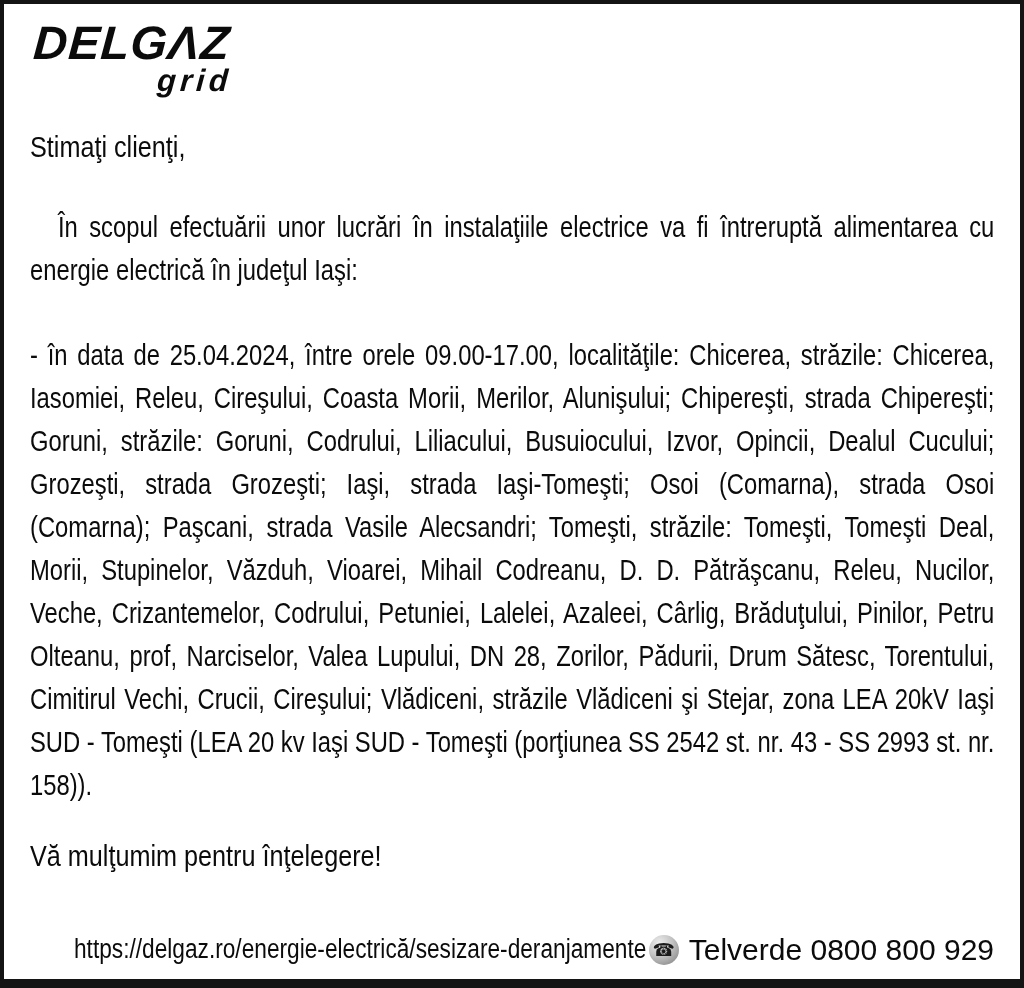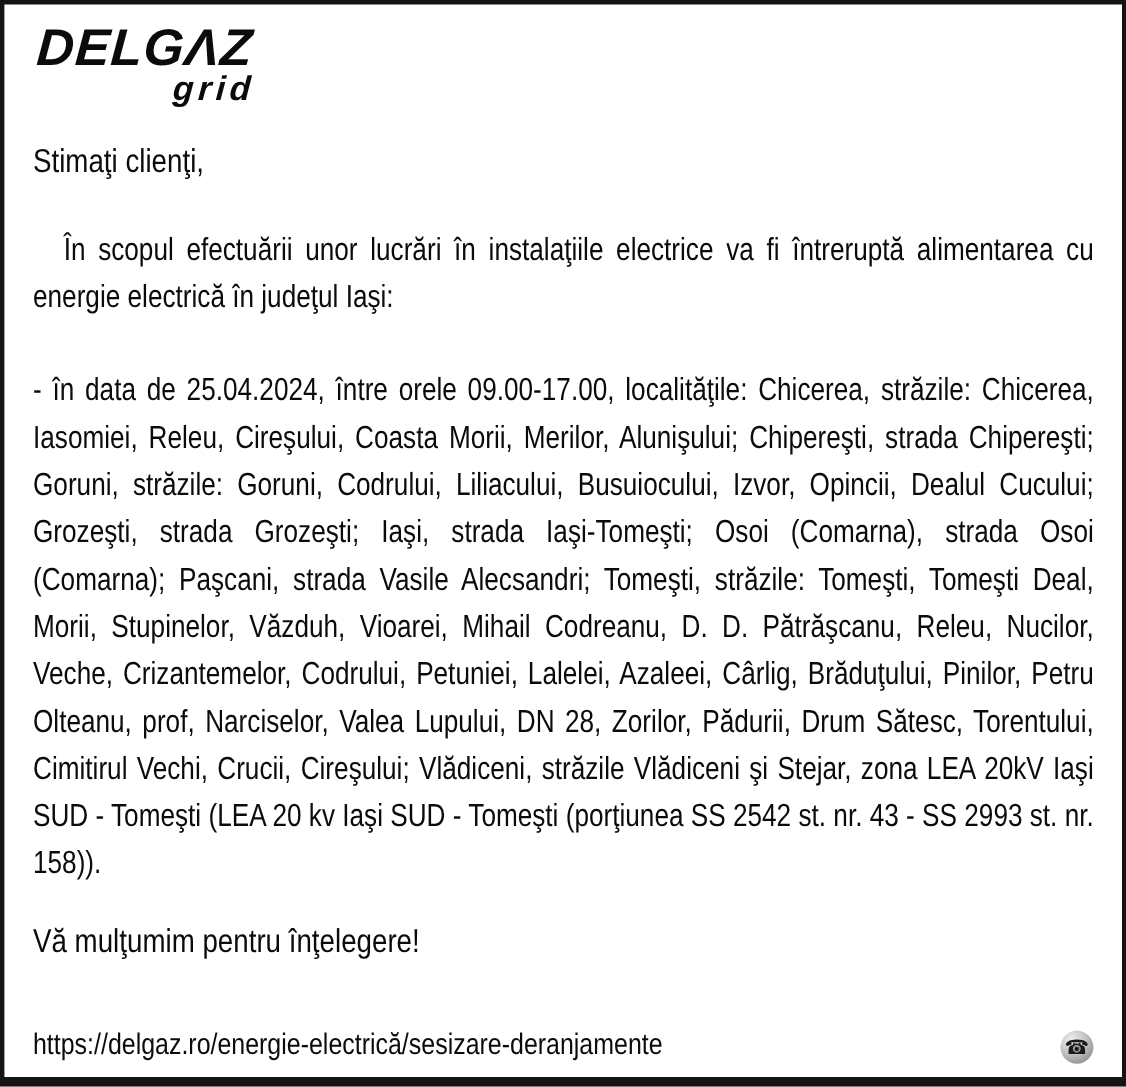--- a/index.html
+++ b/index.html
@@ -64,20 +64,21 @@
   }
   .intro  { margin-top: 42px; text-indent: 34px; }
   .outage { margin-top: 42px; }
 
   .closing { font-size: 30px; margin: 32px 0 0 0; }
 
   .footer {
     margin-top: auto;
     position: relative;
     height: 42px;
+    margin-left: 44px;
   }
   .url {
     position: absolute;
     left: 0;
     bottom: 4px;
     font-size: 27px;
     transform: scaleX(0.84);
     transform-origin: 0 100%;
     white-space: nowrap;
   }
@@ -118,16 +119,17 @@
   <p class="para intro">În scopul efectuării unor lucrări în instalaţiile electrice va fi întreruptă alimentarea cu energie electrică în judeţul Iaşi:</p>
 
   <p class="para outage">- în data de 25.04.2024, între orele 09.00-17.00, localităţile: Chicerea, străzile: Chicerea, Iasomiei, Releu, Cireşului, Coasta Morii, Merilor, Alunişului; Chipereşti, strada Chipereşti; Goruni, străzile: Goruni, Codrului, Liliacului, Busuiocului, Izvor, Opincii, Dealul Cucului; Grozeşti, strada Grozeşti; Iaşi, strada Iaşi-Tomeşti; Osoi (Comarna), strada Osoi (Comarna); Paşcani, strada Vasile Alecsandri; Tomeşti, străzile: Tomeşti, Tomeşti Deal, Morii, Stupinelor, Văzduh, Vioarei, Mihail Codreanu, D. D. Pătrăşcanu, Releu, Nucilor, Veche, Crizantemelor, Codrului, Petuniei, Lalelei, Azaleei, Cârlig, Brăduţului, Pinilor, Petru Olteanu, prof, Narciselor, Valea Lupului, DN 28, Zorilor, Pădurii, Drum Sătesc, Torentului, Cimitirul Vechi, Crucii, Cireşului; Vlădiceni, străzile Vlădiceni şi Stejar, zona LEA 20kV Iaşi SUD - Tomeşti (LEA 20 kv Iaşi SUD - Tomeşti (porţiunea SS 2542 st. nr. 43 - SS 2993 st. nr. 158)).</p>
 
   <p class="closing cond">Vă mulţumim pentru înţelegere!</p>
 
   <footer class="footer">
     <span class="url">https://delgaz.ro/energie-electrică/sesizare-deranjamente</span>
     <span class="phone">
       <span class="phone-icon">☎</span>
+      <span class="phone-label">Telverde 0800 800 929</span>
     </span>
   </footer>
 
 </div>
 
 </body></html>

